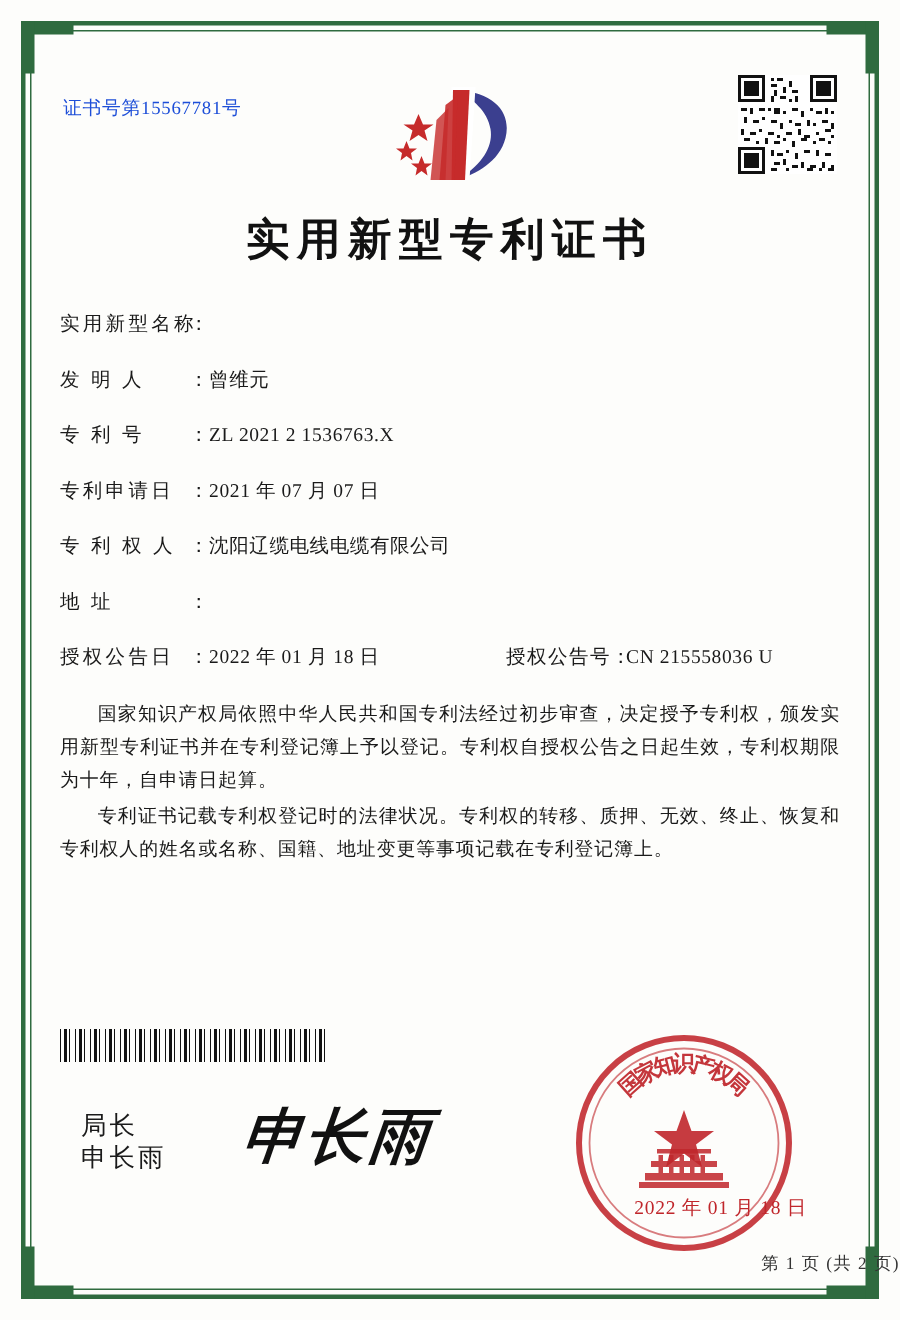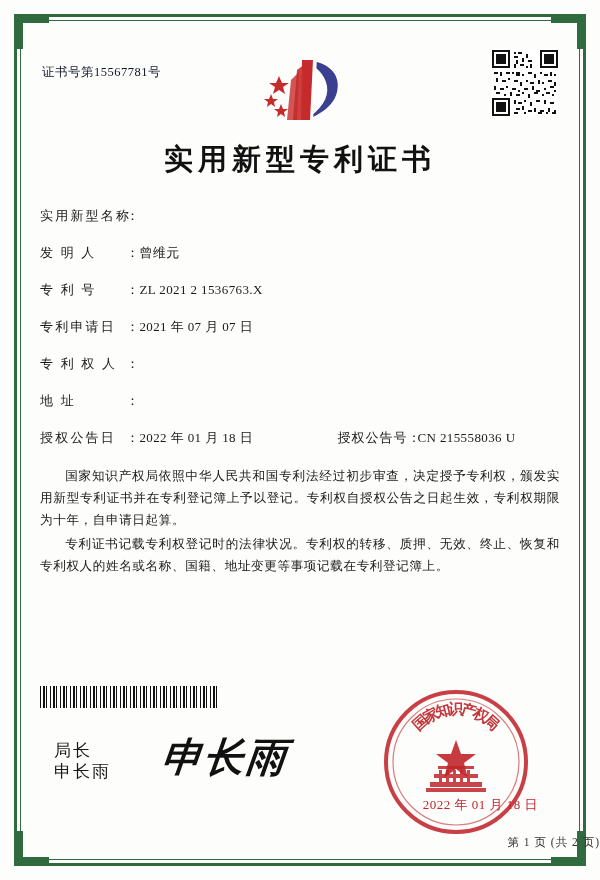--- a/index.html
+++ b/index.html
@@ -61,21 +61,21 @@
   .top-row {
     position: relative;
     height: 90px;
   }
   .cert-no {
     position: absolute;
     left: 2px;
     top: 28px;
     font-size: 12.5px;
     letter-spacing: 0.5px;
-    color: #0f172a;
+    color: #1d4ed8;
   }
   .logo {
     position: absolute;
     left: 215px;
     top: 18px;
     width: 94px;
     height: 72px;
   }
   .qr-inner {
     position: absolute;
@@ -352,20 +352,21 @@
 
       <div class="field">
         <span class="lbl">专利申请日</span>
         <span>：</span>
         <span class="val">2021 年 07 月 07 日</span>
       </div>
 
       <div class="field">
         <span class="lbl">专 利 权 人</span>
         <span>：</span>
+        <span class="val">沈阳辽缆电线电缆有限公司</span>
       </div>
 
       <div class="field">
         <span class="lbl">地 址</span>
         <span>：</span>
       </div>
 
       <div class="field split">
         <span class="lbl">授权公告日</span>
         <span>：</span>

